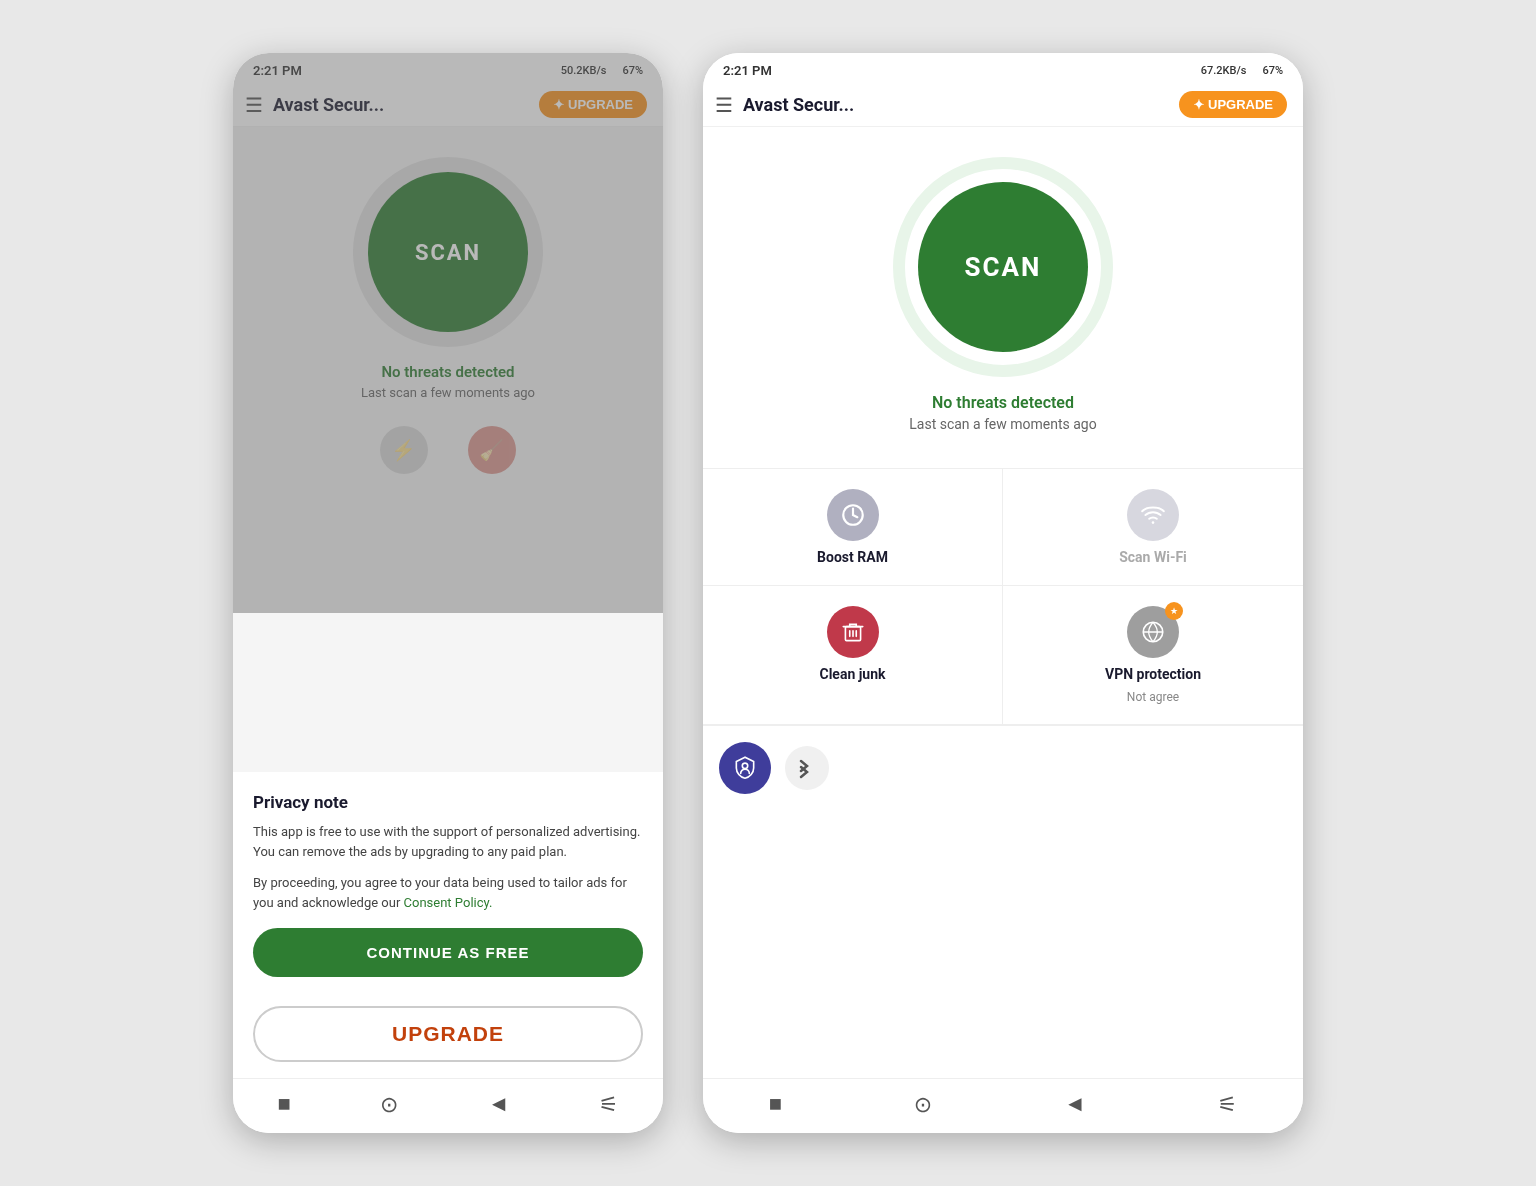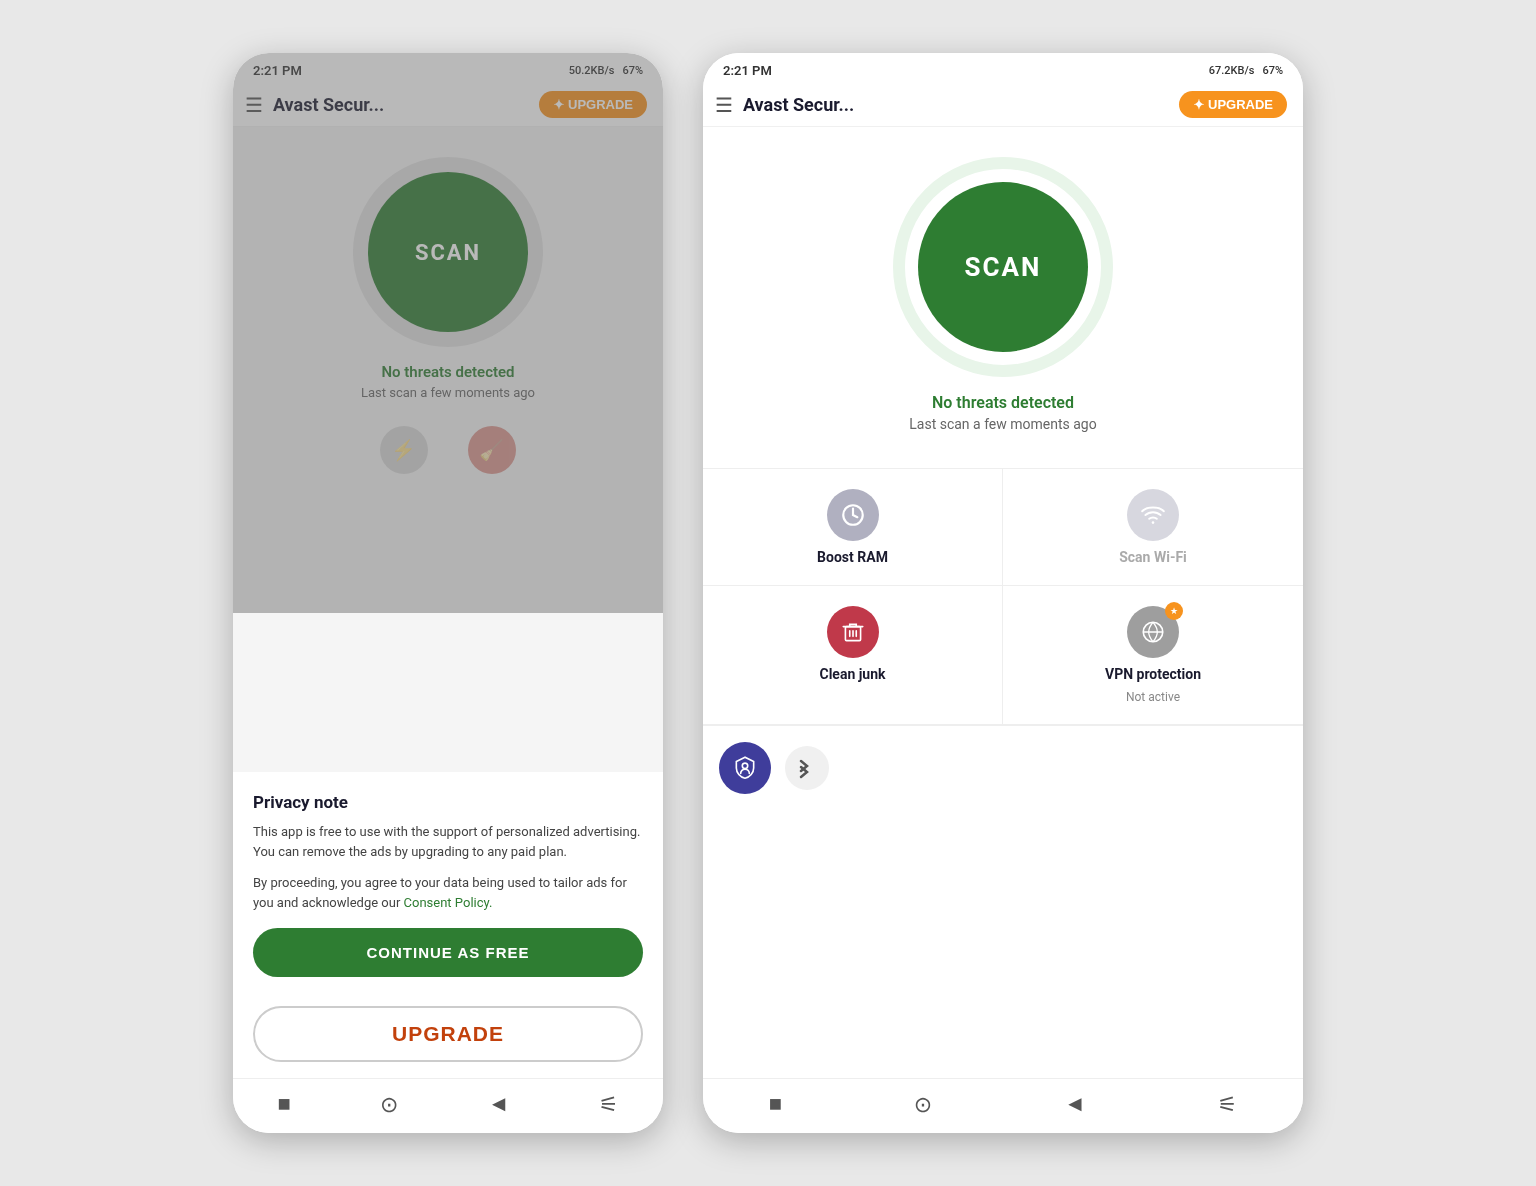--- a/index.html
+++ b/index.html
@@ -54,21 +54,21 @@
       align-items: center;
       padding: 8px 20px 4px;
       font-size: 12px;
       color: #333;
       font-weight: 500;
       background: #fff;
       min-height: 30px;
     }
 
     .status-bar .time { font-weight: 600; font-size: 13px; }
-    .status-bar .icons { display: flex; align-items: center; gap: 8px; font-size: 11px; }
+    .status-bar .icons { display: flex; align-items: center; gap: 16px; font-size: 11px; }
 
     
     .app-header {
       display: flex;
       align-items: center;
       justify-content: space-between;
       padding: 8px 16px 8px 12px;
       background: #fff;
       border-bottom: 1px solid #f0f0f0;
     }
@@ -542,21 +542,21 @@
             <svg width="26" height="26" viewBox="0 0 24 24" fill="white">
               <circle cx="12" cy="12" r="9" stroke="white" stroke-width="1.5" fill="none"></circle>
               <path d="M3 12h18M12 3c-2.5 3-4 5.5-4 9s1.5 6 4 9M12 3c2.5 3 4 5.5 4 9s-1.5 6-4 9" stroke="white" stroke-width="1.2" fill="none"></path>
             </svg>
           </div>
           <div class="premium-badge">
             <span style="font-size:9px;">★</span>
           </div>
         </div>
         <span class="feature-name">VPN protection</span>
-        <span class="feature-sub">Not active</span>
+        <span class="feature-sub">Not agree</span>
       </div>
 
     </div>
 
     <div class="anti-theft-row">
       <div class="anti-theft-icon">
         <svg width="26" height="26" viewBox="0 0 24 24" fill="white">
           <path d="M12 2L4 6v6c0 4.4 3.4 8.5 8 9.5 4.6-1 8-5.1 8-9.5V6L12 2z" stroke="white" stroke-width="1.5" fill="none"></path>
           <circle cx="12" cy="10" r="2.5" stroke="white" stroke-width="1.5" fill="none"></circle>
           <path d="M8 17c0-2.2 1.8-4 4-4s4 1.8 4 4" stroke="white" stroke-width="1.5" fill="none" stroke-linecap="round"></path>

